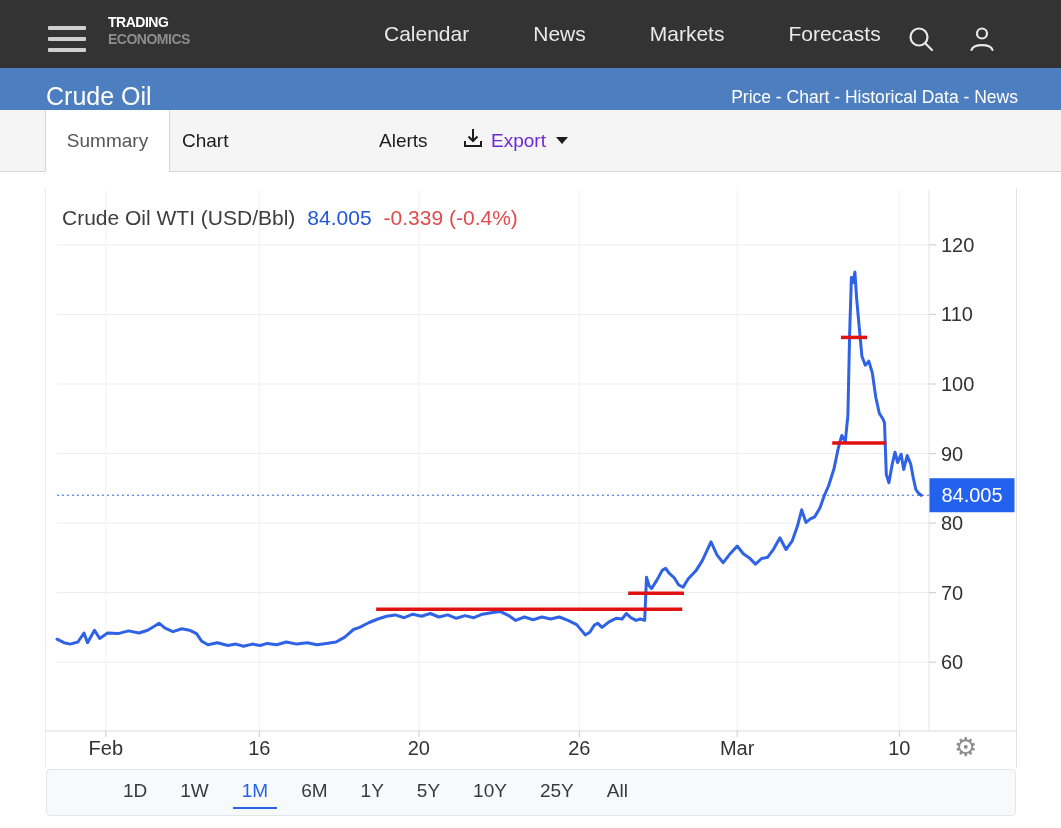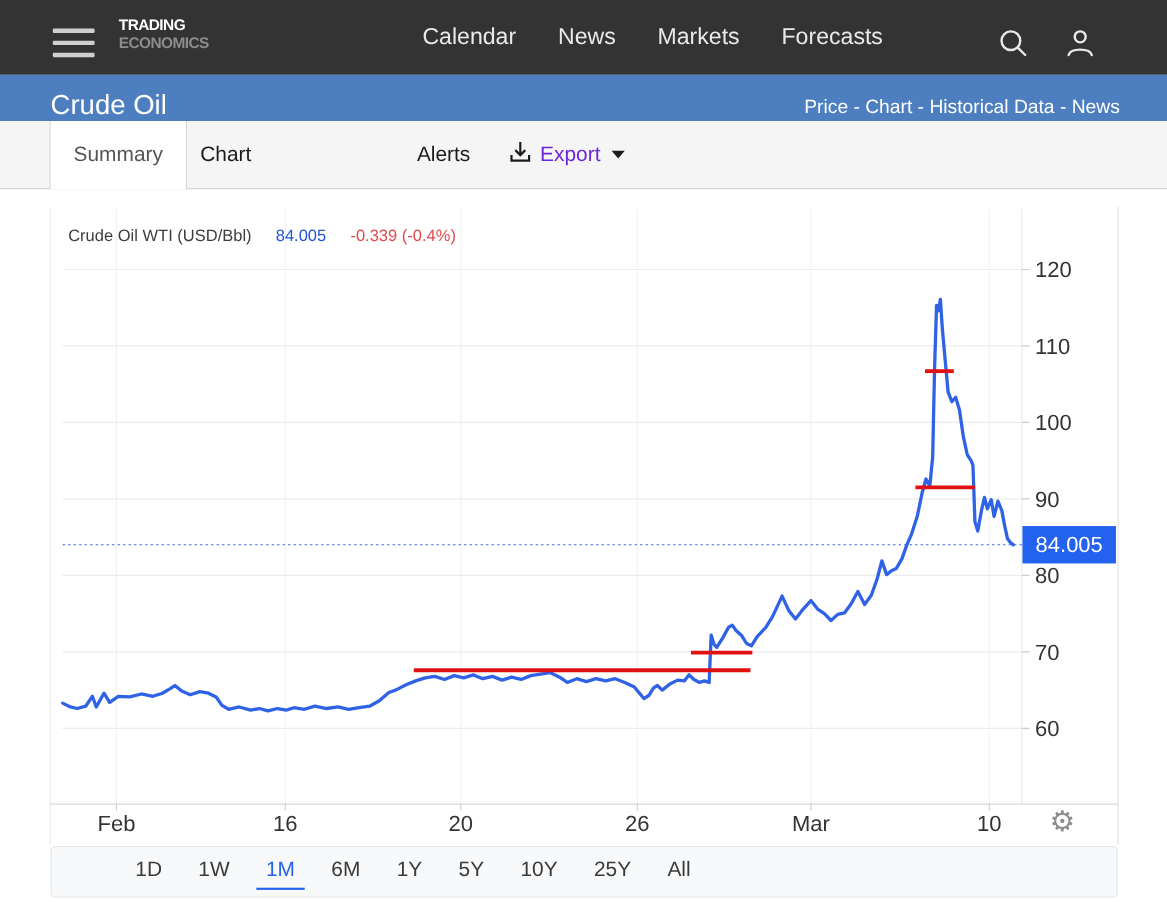--- a/index.html
+++ b/index.html
@@ -19,21 +19,21 @@
     position:absolute; left:48px; top:26px; width:38px; height:26px;
     display:flex; flex-direction:column; justify-content:space-between; cursor:pointer;
   }
   .hamburger span { display:block; height:4px; background:#cfcfcf; border-radius:1px; }
   .brand { position:absolute; left:108px; top:13px; line-height:19px; font-weight:bold;
            font-size:14px; letter-spacing:-0.5px; cursor:pointer; }
   .brand .l1 { color:#ffffff; }
   .brand .l2 { color:#8d8d8d; margin-top:-2px; }
   .navlinks {
     position:absolute; left:384px; top:0; height:68px;
-    display:flex; align-items:center; gap:38px;
+    display:flex; align-items:center; gap:64px;
     font-size:21px; color:#e9e9e9;
   }
   .navlinks span { cursor:pointer; }
   .icon-btn { position:absolute; top:24px; cursor:pointer; }
   
   .bluebar {
     position:absolute; left:0; top:68px; width:1061px; height:58px;
     background:#4d7fc0; color:#ffffff;
   }
   .bluebar .page-title {
@@ -61,22 +61,22 @@
   .export-group { position:absolute; left:462px; top:0; height:61px;
     display:flex; align-items:center; gap:7px; font-size:19px; color:#6d28d9; cursor:pointer; }
   .caret-down { width:0; height:0; border-left:6px solid transparent;
     border-right:6px solid transparent; border-top:7px solid #1c1c1c; margin-left:3px; }
   
   .chart-card {
     position:absolute; left:45px; top:188px; width:972px; height:580px;
     background:#ffffff; border-left:1px solid #ebebeb; border-right:1px solid #e3e3e3;
   }
   .chart-title-row {
-    position:absolute; left:62px; top:206px; display:flex; gap:22px;
-    font-size:15px; z-index:3; background:transparent;text-align:right;
+    position:absolute; left:62px; top:206px; display:flex; gap:12px;
+    font-size:21px; z-index:3; background:transparent;text-align:right;
   }
   .chart-title-row .instrument { color:#3d3d3d; }
   .chart-title-row .price { color:#2356d7; }
   .chart-title-row .change { color:#e14b4b; }
   #chart-svg { position:absolute; left:45px; top:188px; z-index:1; }
   .gear {
     position:absolute; left:954px; top:732px; font-size:26px; color:#8e8e8e;
     z-index:4; cursor:pointer; line-height:30px;
     font-family:"DejaVu Sans", sans-serif;
   }

